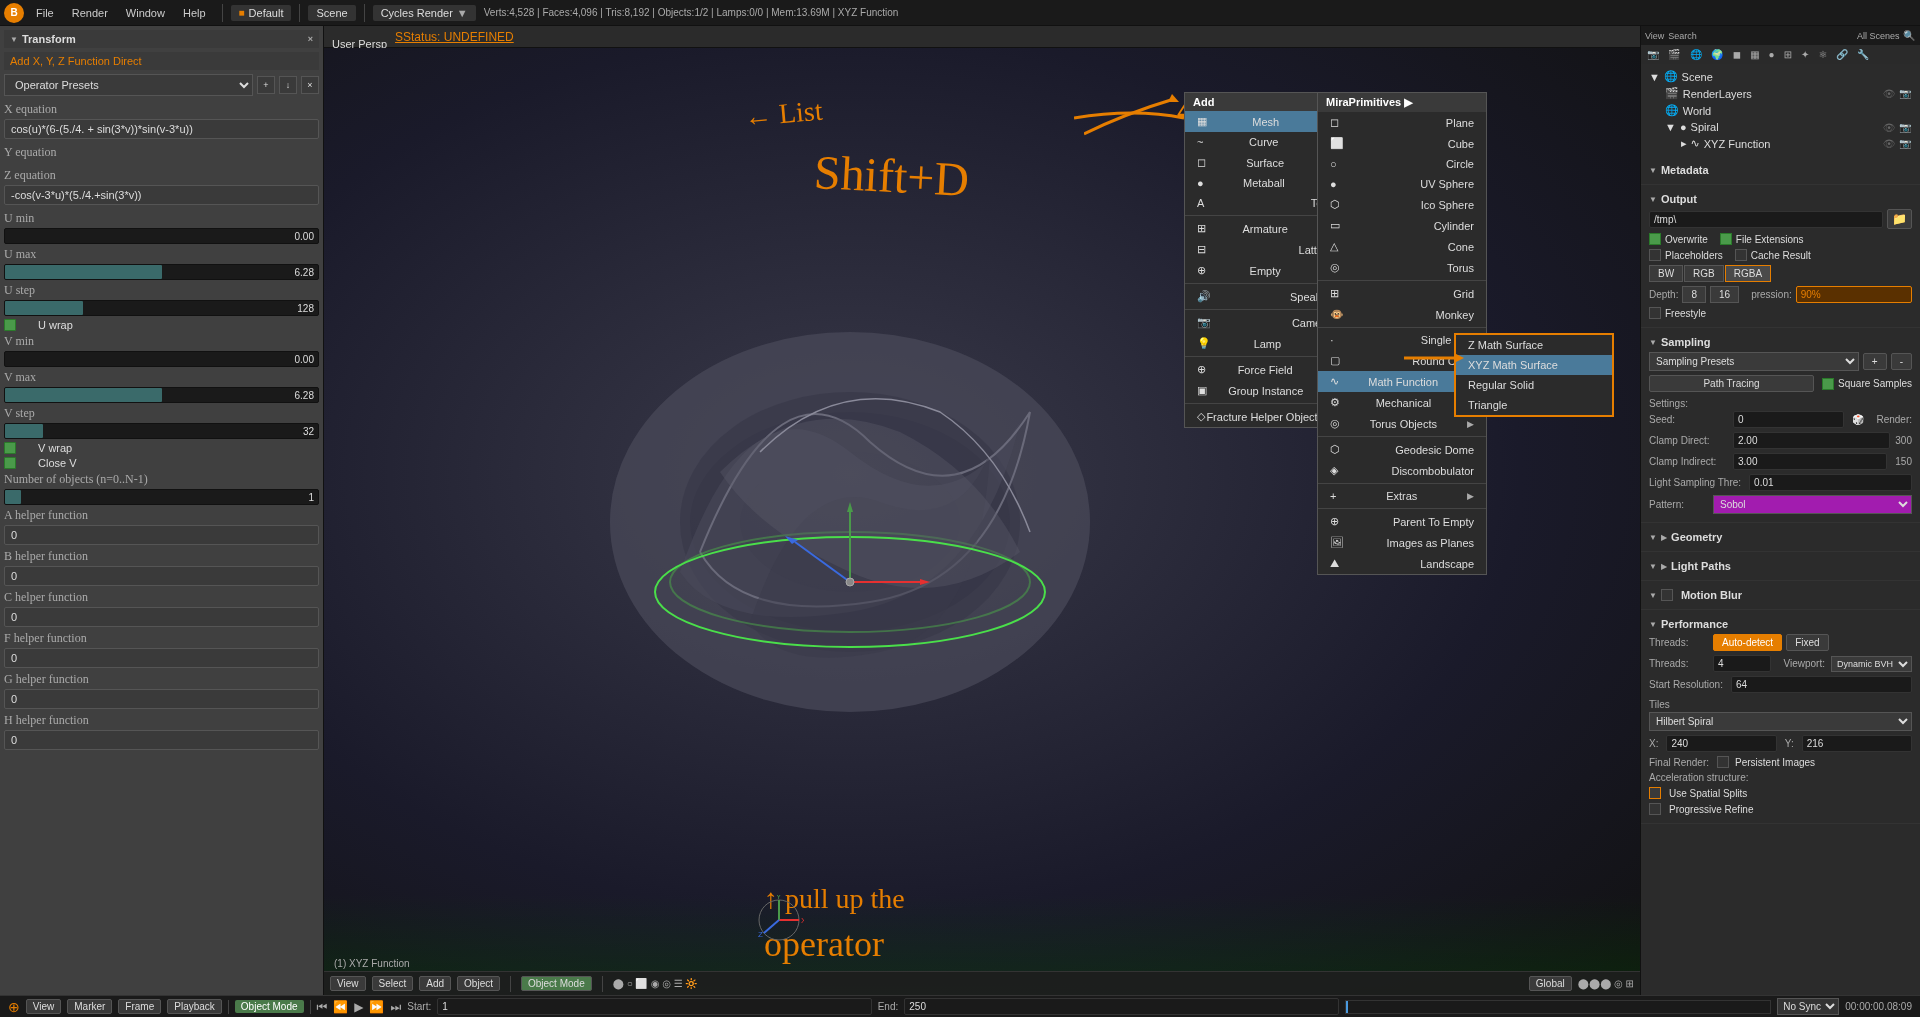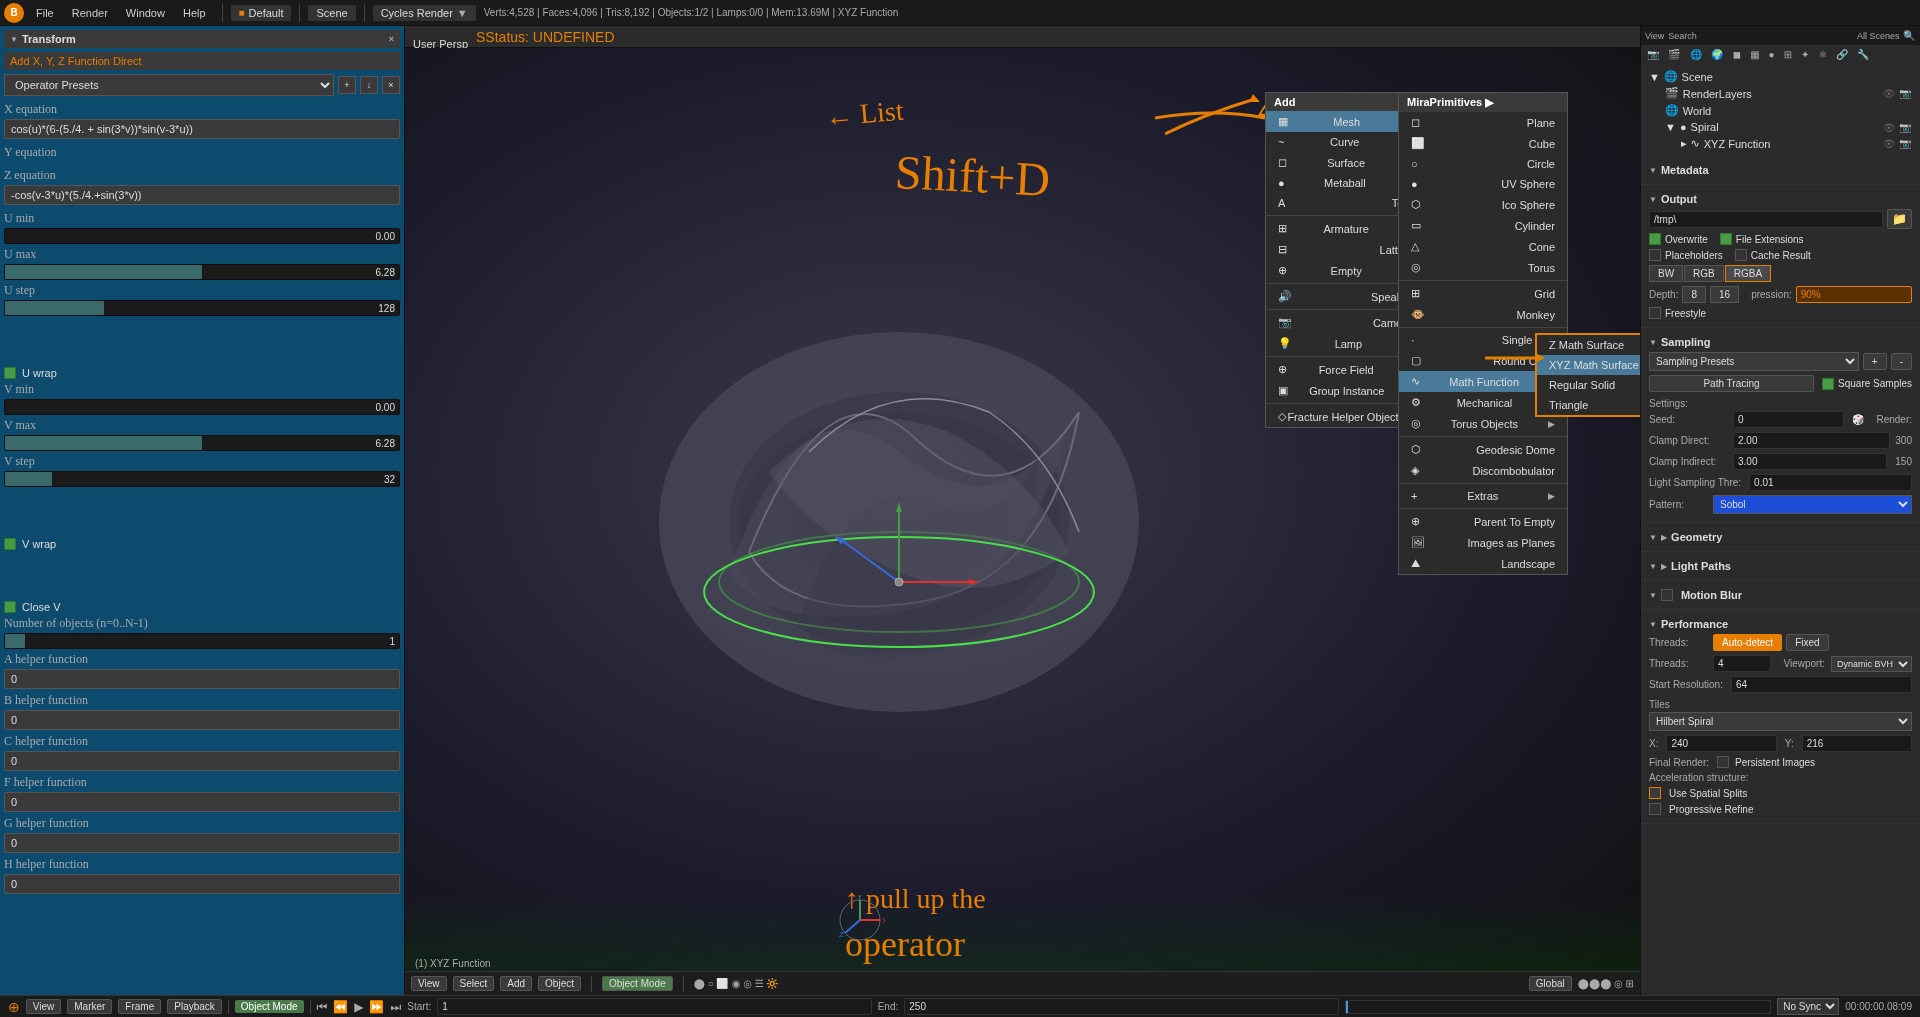--- a/index.html
+++ b/index.html
@@ -12,42 +12,42 @@
     .tb-menu-item { padding: 2px 8px; color: #ccc; cursor: pointer; font-size: 11px; }
     .tb-sep { width: 1px; height: 18px; background: #444; margin: 0 4px; }
     .tb-engine { display: flex; align-items: center; gap: 4px; background: #333; padding: 2px 8px; border-radius: 2px; }
     .tb-info { color: #aaa; font-size: 10px; margin-left: 4px; }
     .tb-scene { background: #333; padding: 2px 8px; border-radius: 2px; }
 
     
     #main { display: flex; height: calc(1017px - 26px - 22px); }
 
     
-    #left-panel { width: 405px; background: #0c4a6e; border-right: 1px solid #111; display: flex; flex-direction: column; overflow-y: auto; padding: 4px; }
+    #left-panel { width: 324px; background: #404040; border-right: 1px solid #111; display: flex; flex-direction: column; overflow-y: auto; padding: 4px; }
     .panel-header { color: #ddd; font-size: 11px; font-weight: bold; padding: 3px 6px; background: #3a3a3a; margin-bottom: 4px; display: flex; align-items: center; gap: 4px; }
     .panel-header::before { content: '▼'; font-size: 8px; color: #aaa; }
     .form-row { margin-bottom: 6px; }
     .form-label { color: #aaa; font-size: 12px; margin-bottom: 2px; display: block; font-family: Liberation Serif, serif; }
     .form-input-wide { width: 100%; background: #3a3a3a; border: 1px solid #555; color: #ddd; padding: 3px 6px; font-size: 11px; border-radius: 2px; }
     .slider-row { display: flex; align-items: center; margin-bottom: 3px; }
     .slider-track { flex: 1; height: 16px; background: #1a1a1a; border: 1px solid #111; border-radius: 2px; position: relative; }
     .slider-fill { height: 100%; background: #3a6a6a; border-radius: 1px; }
     .slider-val { position: absolute; right: 4px; top: 0; line-height: 16px; font-size: 10px; color: #ddd; }
-    .checkbox-row { display: flex; align-items: center; gap: 6px; margin-bottom: 3px; margin-top: 48px; }
+    .checkbox-row { display: flex; align-items: center; gap: 22px; margin-bottom: 3px; }
     .cb { width: 12px; height: 12px; background: #4a9a4a; border: 1px solid #2a7a2a; display: inline-block; border-radius: 1px; }
     .cb-label { font-size: 11px; color: #ddd; }
     .presets-row { display: flex; align-items: center; gap: 4px; margin-bottom: 6px; }
     .presets-select { flex: 1; background: #3a3a3a; border: 1px solid #555; color: #ddd; padding: 3px 6px; font-size: 11px; }
     .icon-btn { width: 18px; height: 18px; background: #3a3a3a; border: 1px solid #555; color: #ddd; display: flex; align-items: center; justify-content: center; cursor: pointer; font-size: 9px; }
 
     
     #viewport { flex: 1; position: relative; background: #1a1a2a; overflow: hidden; }
     .viewport-header { height: 22px; background: #2b2b2b; display: flex; align-items: center; padding: 0 8px; gap: 8px; border-bottom: 1px solid #111; }
     .viewport-title { color: #ddd; font-size: 11px; margin-top: 15px; }
-    .viewport-status { color: #e67e00; font-size: 14px; }
+    .viewport-status { color: #e67e00; font-size: 12px; text-decoration: underline; }
     .viewport-canvas { width: 100%; height: calc(100% - 22px); background: radial-gradient(ellipse at 40% 45%, #3a3a4a 0%, #1a1a2a 60%, #111 100%); position: relative; overflow: hidden; }
 
     
     .annotation { position: absolute; color: #e67e00; font-family: 'Comic Sans MS', cursive; pointer-events: none; }
 
     
     .context-menu { position: absolute; background: #2b2b2b; border: 1px solid #555; min-width: 160px; z-index: 100; }
     .menu-item { padding: 4px 12px; color: #ddd; font-size: 11px; cursor: pointer; display: flex; align-items: center; justify-content: space-between; }
     .menu-item.highlighted { background: #4a7a9a; }
     .menu-item .arrow { font-size: 9px; color: #aaa; }
@@ -606,21 +606,21 @@
         <span style="color:#aaa;font-size:10px;width:80px">Clamp Indirect:</span>
         <div class="rp-value" style="width:50px">3.00</div>
         <span style="color:#aaa;font-size:10px;margin-left:4px">150</span>
       </div>
       <div class="rp-row">
         <span style="color:#aaa;font-size:10px">Light Sampling Thre:</span>
         <div class="rp-value" style="width:50px;margin-left:4px">0.01</div>
       </div>
       <div class="rp-row">
         <span style="color:#aaa;font-size:10px;width:60px">Pattern:</span>
-        <select style="flex:1;background:#1d4ed8;border:1px solid #555;color:#ddd;font-size:10px;padding:2px">
+        <select style="flex:1;background:#a21caf;border:1px solid #555;color:#ddd;font-size:10px;padding:2px">
           <option>Sobol</option>
         </select>
       </div>
     </div>
 
     <div class="rp-section">
       <div class="rp-section-header">
         <span style="content:'▶';font-size:8px;color:#aaa">▶</span>
         <span class="rp-section-title">Geometry</span>
       </div>

